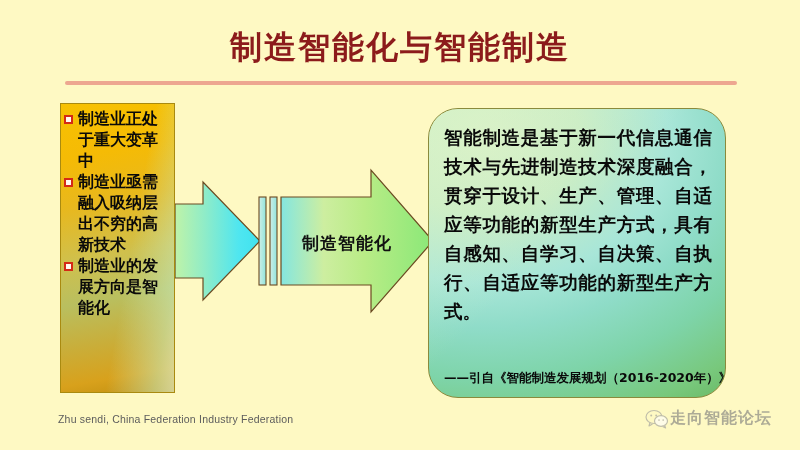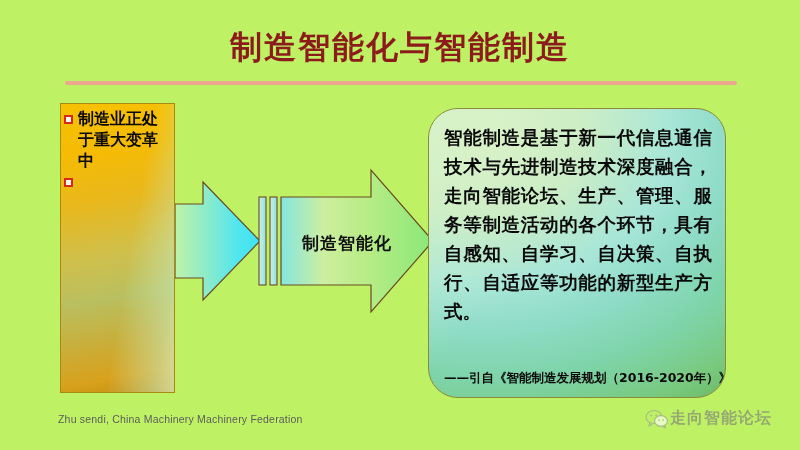--- a/index.html
+++ b/index.html
@@ -5,21 +5,21 @@
   html,body{margin:0;padding:0;}
   body{
     width:800px;height:450px;
     background:#ffffff;
     font-family:"Liberation Sans","DejaVu Sans",sans-serif;
     overflow:hidden;
     position:relative;
   }
   #slide{
     position:absolute;left:0;top:0;width:800px;height:450px;
-    background:#bef264;
+    background:#fef9c3;
     overflow:hidden;
   }
 
   
   #title{
     position:absolute;left:0;top:26px;width:800px;
     text-align:center;
     color:#8c1b1b;
     font-size:32px;
     font-weight:700;
@@ -166,20 +166,25 @@
   <div id="title-rule"></div>
 
 
   <div id="left-box">
     <div class="bullet-item">
       <span class="sq"></span>
       <span>制造业正处于重大变革中</span>
     </div>
     <div class="bullet-item">
       <span class="sq"></span>
+      <span>制造业亟需融入吸纳层出不穷的高新技术</span>
+    </div>
+    <div class="bullet-item">
+      <span class="sq"></span>
+      <span>制造业的发展方向是智能化</span>
     </div>
   </div>
 
   <div id="arrow-wrap">
     <svg width="260" height="146" viewBox="0 0 260 146">
       <defs>
         <linearGradient id="gradA" x1="0" y1="0" x2="1" y2="0">
           <stop offset="0%" stop-color="#bff3a8"></stop>
           <stop offset="35%" stop-color="#8fecc8"></stop>
           <stop offset="75%" stop-color="#4fe6f0"></stop>
@@ -201,25 +206,25 @@
 
       <rect x="84" y="29" width="7" height="88" fill="url(#gradBar)" stroke="#6b4a22" stroke-width="1.1"></rect>
       <rect x="95" y="29" width="7" height="88" fill="url(#gradBar)" stroke="#6b4a22" stroke-width="1.1"></rect>
 
       <path d="M106 29 L196 29 L196 2 L258 73 L196 144 L196 117 L106 117 Z" fill="url(#gradB)" stroke="#6b4a22" stroke-width="1.2"></path>
     </svg>
   </div>
   <div id="arrow-text">制造智能化</div>
 
   <div id="green-box">
-    <div id="green-text">智能制造是基于新一代信息通信技术与先进制造技术深度融合，走向智能论坛、生产、管理、服务等制造活动的各个环节，具有自感知、自学习、自决策、自执行、自适应等功能的新型生产方式。</div>
+    <div id="green-text">智能制造是基于新一代信息通信技术与先进制造技术深度融合，贯穿于设计、生产、管理、自适应等功能的新型生产方式，具有自感知、自学习、自决策、自执行、自适应等功能的新型生产方式。</div>
     <div id="green-cite">——引自《智能制造发展规划（2016-2020年）》</div>
   </div>
 
-  <div id="footer-credit">Zhu sendi, China Machinery Machinery Federation</div>
+  <div id="footer-credit">Zhu sendi, China Federation Industry Federation</div>
 
   <div id="watermark">
     <svg width="24" height="20" viewBox="0 0 24 20">
       <ellipse cx="9" cy="8" rx="8" ry="6.5" fill="none" stroke="#9a9a9a" stroke-width="1.2"></ellipse>
       <path d="M5 13.5 L4 17 L7.5 15" fill="none" stroke="#9a9a9a" stroke-width="1.2" stroke-linejoin="round"></path>
       <circle cx="6.2" cy="6.4" r="1" fill="#9a9a9a"></circle>
       <circle cx="11.2" cy="6.4" r="1" fill="#9a9a9a"></circle>
       <ellipse cx="16" cy="12" rx="6.5" ry="5.3" fill="#ffffff" stroke="#9a9a9a" stroke-width="1.2"></ellipse>
       <path d="M19.5 16.2 L20.6 19 L17.6 17.4" fill="#ffffff" stroke="#9a9a9a" stroke-width="1.2" stroke-linejoin="round"></path>
       <circle cx="14" cy="11" r=".85" fill="#9a9a9a"></circle>

